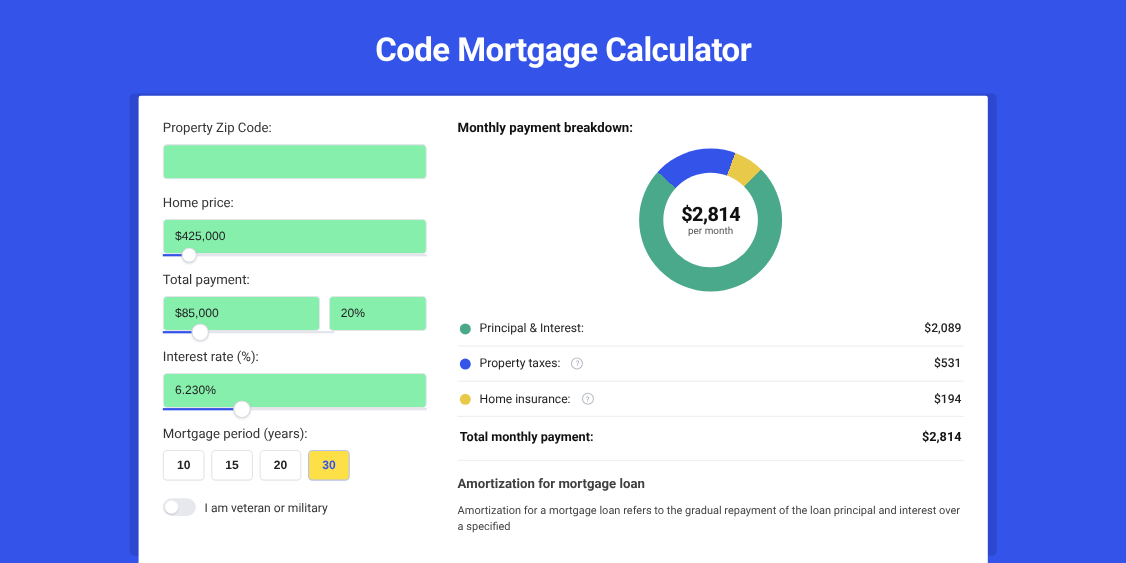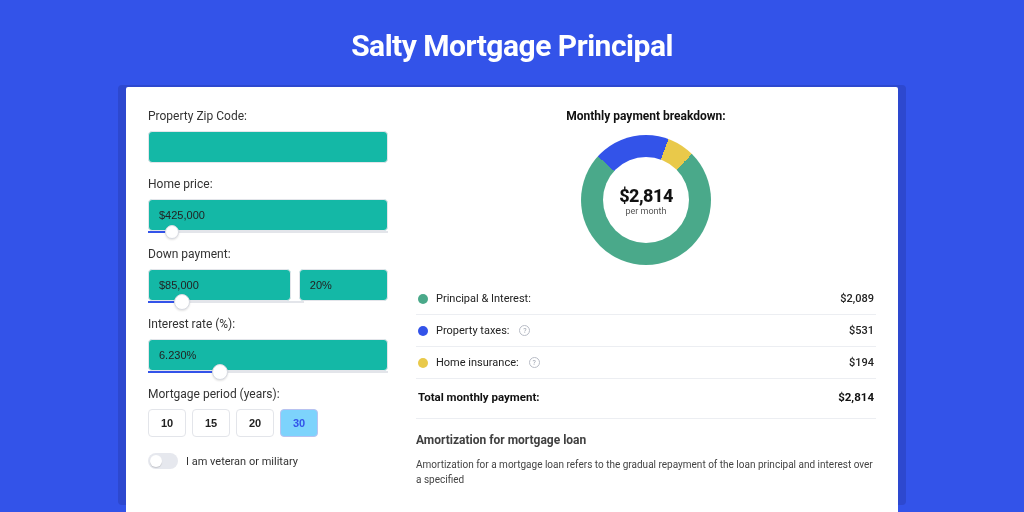--- a/index.html
+++ b/index.html
@@ -44,21 +44,21 @@
     margin-bottom: 8px;
     display: block;
   }
   .text-input {
     width: 100%;
     border: 1px solid #e3e5ea;
     border-radius: 4px;
     padding: 9px 10px;
     font-size: 11px;
     color: #222;
-    background: #14b8a6;
+    background: #86efac;
   }
   .field-block { margin-bottom: 14px; }
 
   .slider-track {
     height: 2px;
     background: #e3e5ea;
     position: relative;
     margin-top: 0px;
   }
   .slider-fill {
@@ -86,21 +86,21 @@
     color: #222;
     font-size: 11px;
     font-weight: 600;
     padding: 7px 0;
     width: 38px;
     text-align: center;
     border-radius: 4px;
     cursor: pointer;
   }
   .period-btn.active {
-    background: #7dd3fc;
+    background: #fde047;
     border-color: #b8c2f0;
     color: #3353e9;
     text-align: center;
   }
 
   .toggle-row { display: flex; align-items: center; gap: 8px; margin-top: 16px; }
   .toggle {
     width: 30px; height: 16px; border-radius: 10px;
     background: #e6e8ee; position: relative;
   }
@@ -109,21 +109,20 @@
     width: 12px; height: 12px; border-radius: 50%;
     background: #fff; box-shadow: 0 1px 1px rgba(0,0,0,0.15);
   }
   .toggle-label { font-size: 11px; color: #333; }
 
   .breakdown-title {
     font-size: 12px;
     font-weight: 700;
     color: #111;
     margin-bottom: 12px;
-    text-align: center;
   }
 
   .donut-wrap { display: flex; justify-content: center; margin: 6px 0 18px; }
   .donut {
     width: 130px; height: 130px; border-radius: 50%;
     position: relative;
   }
   .donut-hole {
     position: absolute; inset: 22px;
     background: #fff; border-radius: 50%;
@@ -162,21 +161,21 @@
 
   .amort-title {
     font-size: 12px; font-weight: 700; color: #404040;
     margin: 14px 0 10px;
   }
   .amort-text { font-size: 10px; color: #444; line-height: 1.5; }
 </style>
 </head>
 <body>
 
-<h1 class="page-title">Salty Mortgage Principal</h1>
+<h1 class="page-title">Code Mortgage Calculator</h1>
 
 <div class="shadow-strip"></div>
 
 <div class="card">
 
   <div class="left-col">
 
     <div class="field-block">
       <label class="field-label">Property Zip Code:</label>
       <input class="text-input" value="" style="">
@@ -185,21 +184,21 @@
     <div class="field-block">
       <label class="field-label">Home price:</label>
       <input class="text-input" value="$425,000" style="">
       <div class="slider-track">
         <div class="slider-fill" style="width: 10%;"></div>
         <div class="slider-thumb" style="left: 10%;"></div>
       </div>
     </div>
 
     <div class="field-block">
-      <label class="field-label">Down payment:</label>
+      <label class="field-label">Total payment:</label>
       <div class="dp-row">
         <input class="text-input" value="$85,000" style="">
         <input class="text-input" value="20%" style="">
       </div>
       <div class="slider-track" style="width:65%;">
         <div class="slider-fill" style="width: 22%;"></div>
         <div class="slider-thumb" style="width: 16px; height: 16px; left: 22%;"></div>
       </div>
     </div>
 

